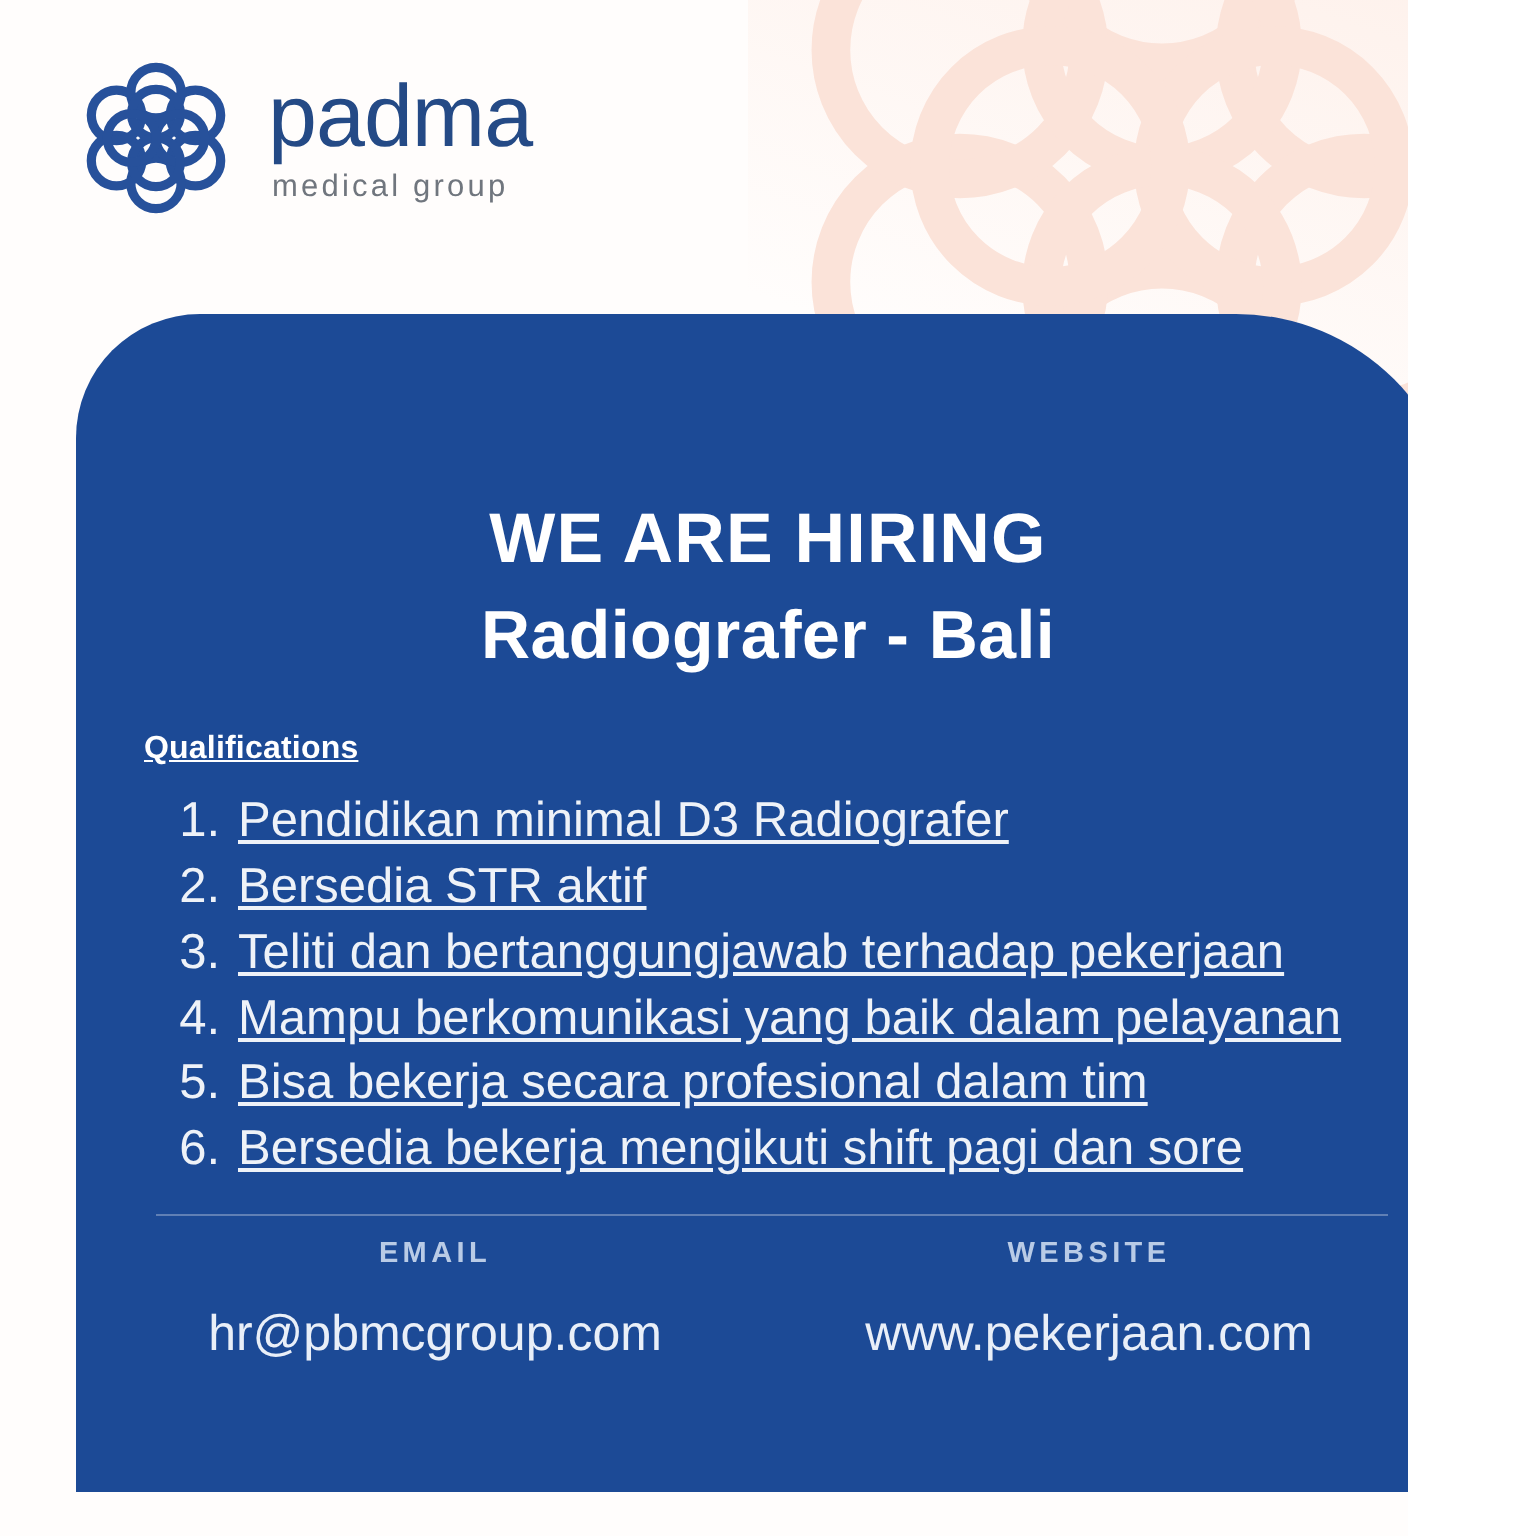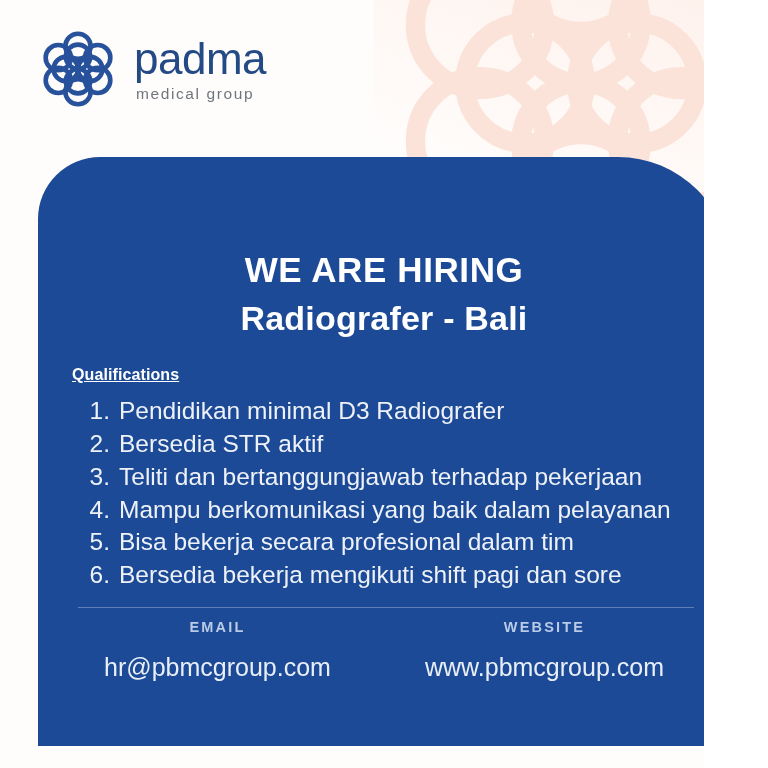--- a/index.html
+++ b/index.html
@@ -135,20 +135,21 @@
   .qual-num {
     flex: none;
     width: 30px;
     text-align: right;
     margin-right: 9px;
     color: #eef2f8;
   }
   .qual-text {
     flex: 1;
     padding-right: 34px;
+    text-decoration: underline;
   }
 
   
   .divider {
     height: 1px;
     background: rgba(255,255,255,0.30);
     margin: 16px 36px 0 40px;
   }
   .contact-row {
     display: flex;
@@ -253,18 +254,18 @@
 
     <div class="divider"></div>
 
     <div class="contact-row">
       <div class="contact-col">
         <div class="contact-label">EMAIL</div>
         <div class="contact-value">hr@pbmcgroup.com</div>
       </div>
       <div class="contact-col">
         <div class="contact-label">WEBSITE</div>
-        <div class="contact-value">www.pbmcgroup.com</div>
+        <div class="contact-value">www.pekerjaan.com</div>
       </div>
     </div>
 
   </div>
 </div>
 
 </body></html>

